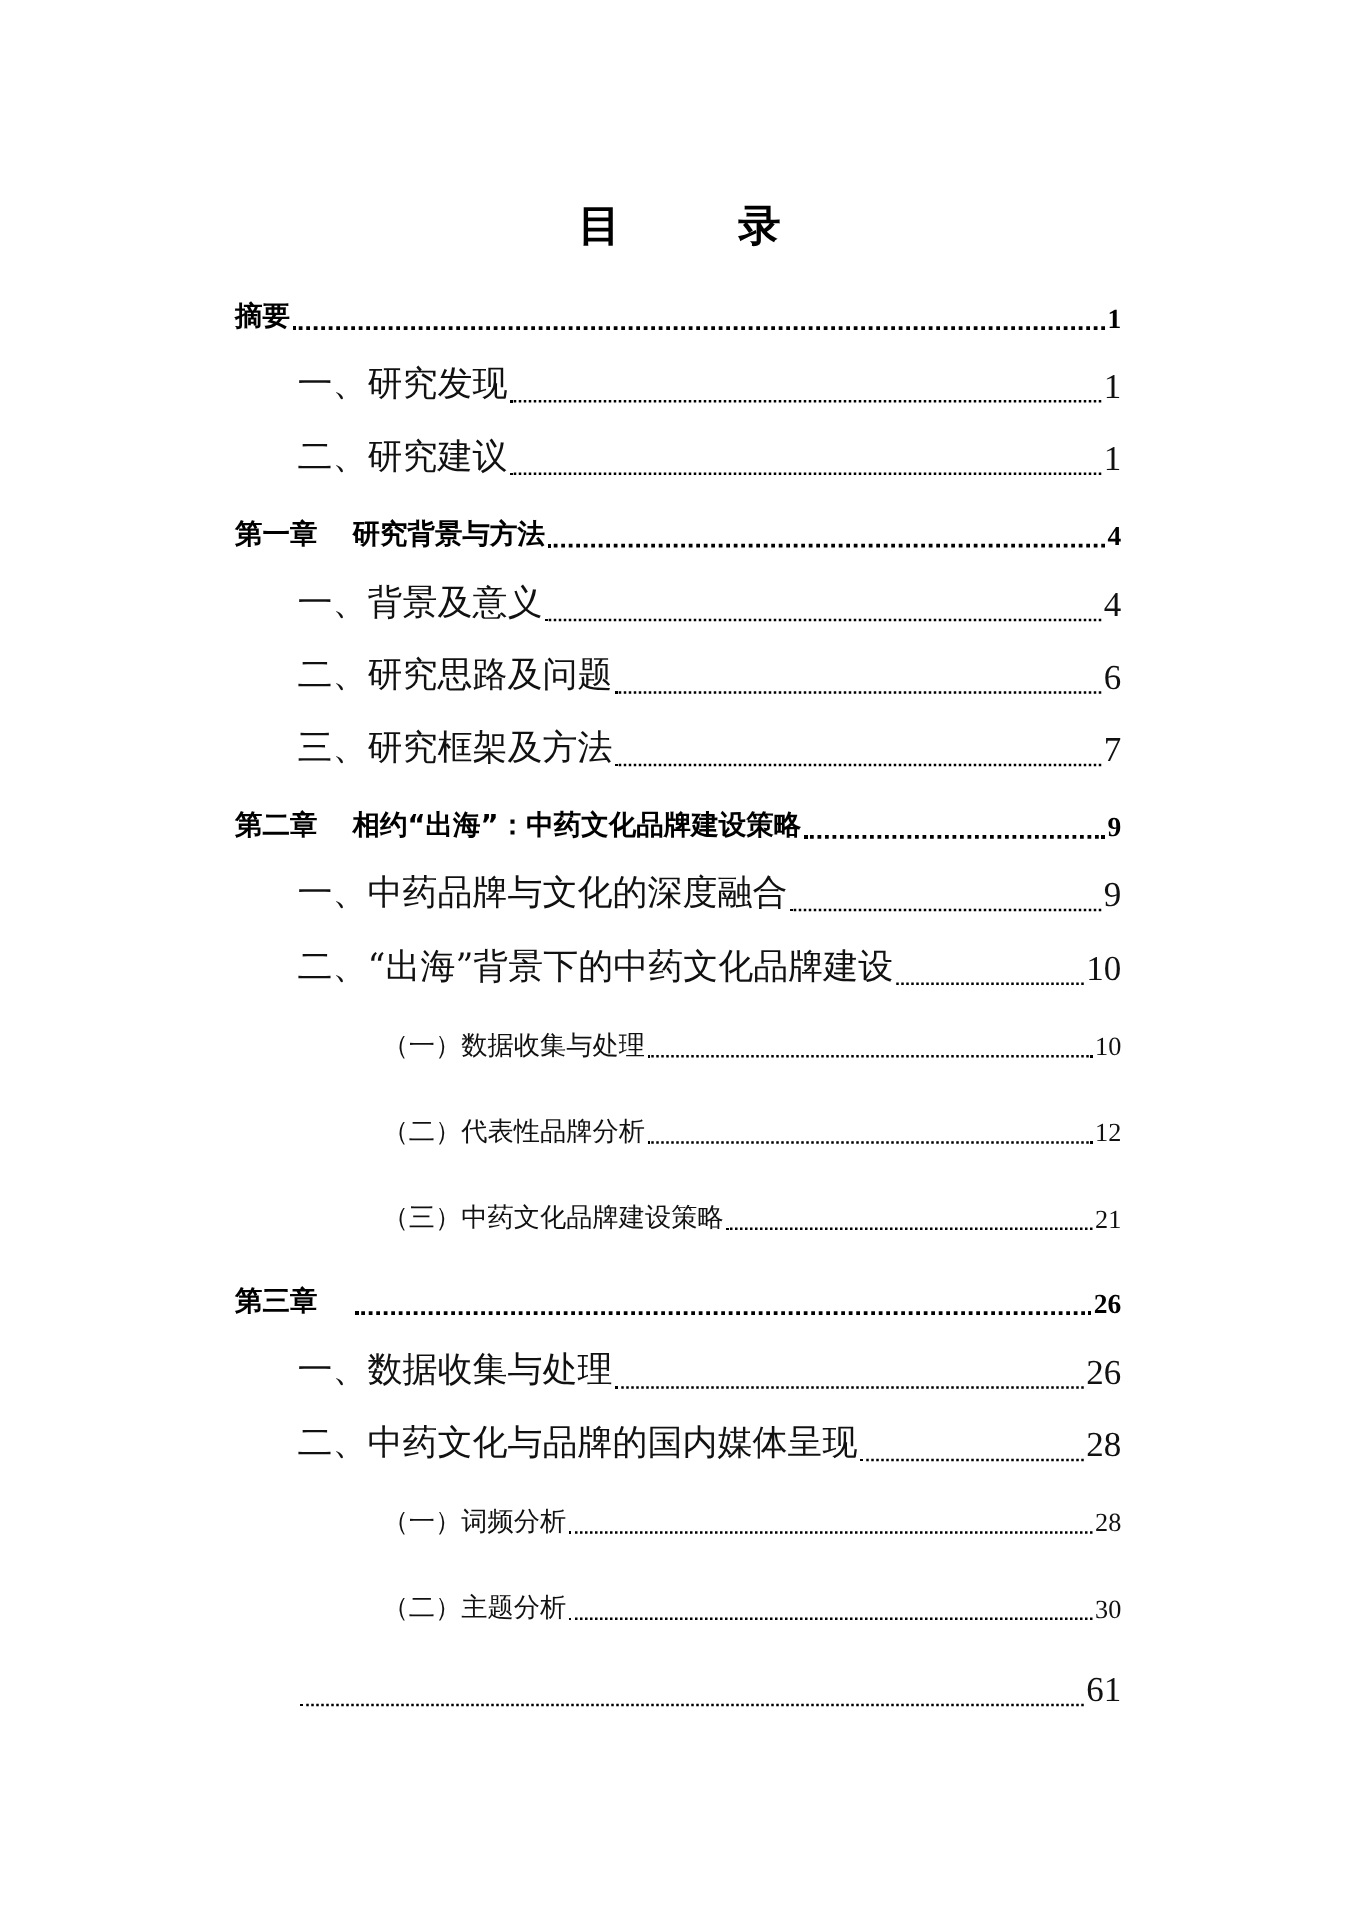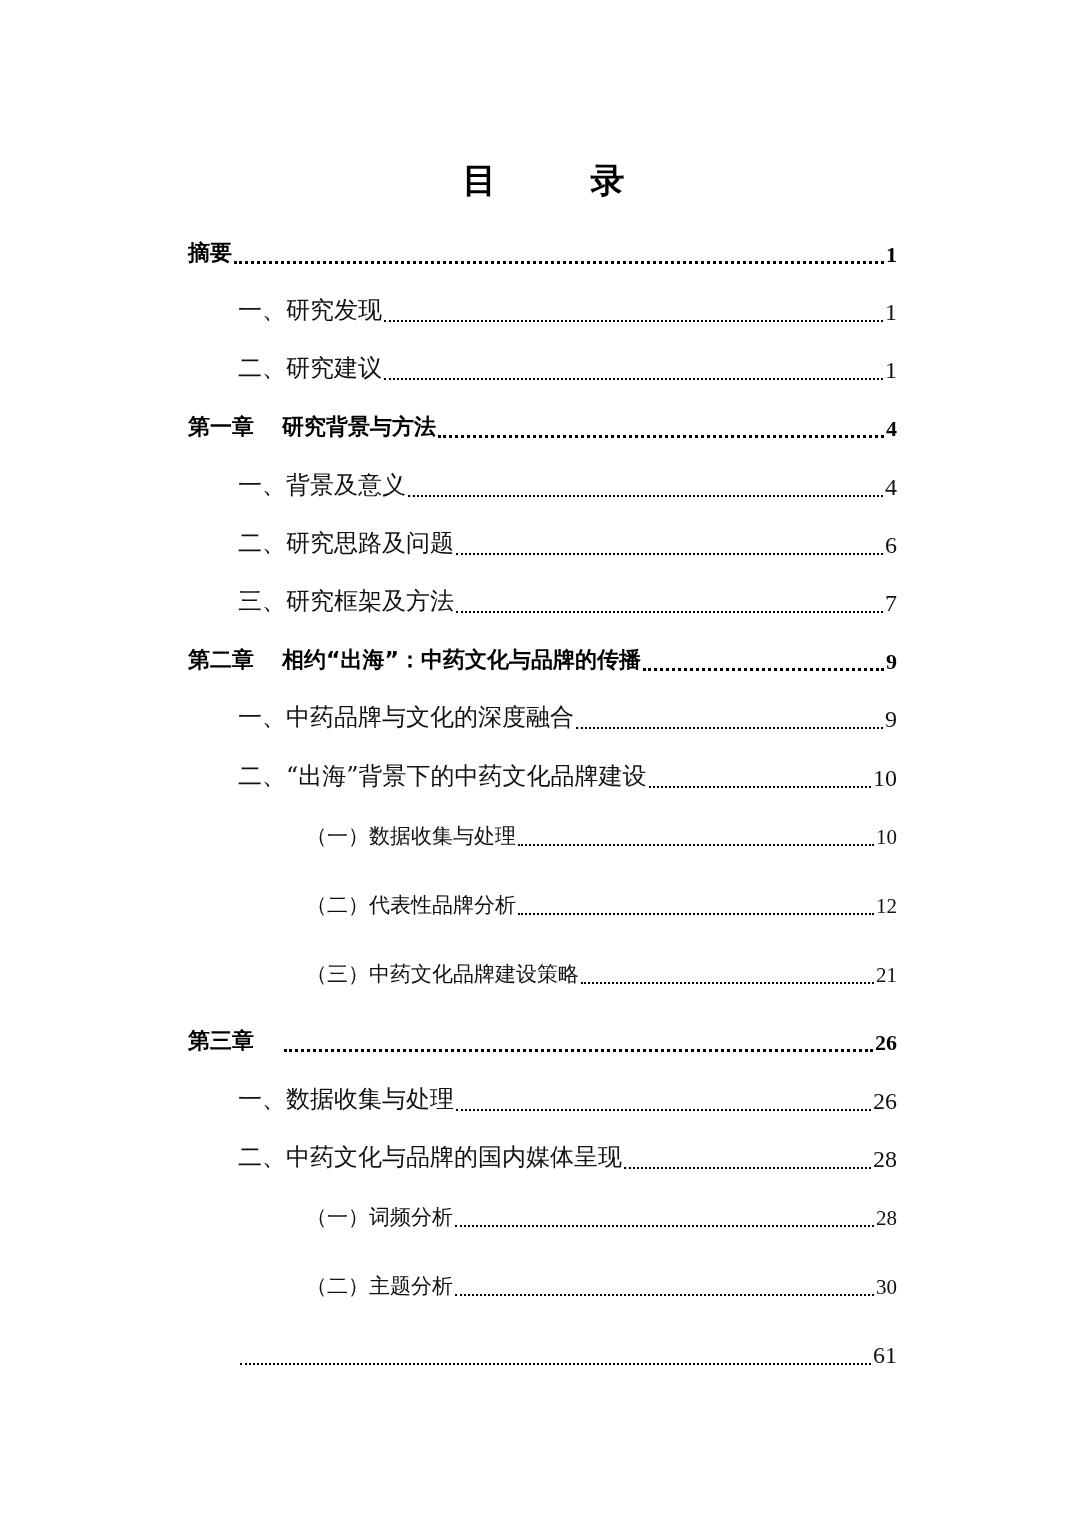--- a/index.html
+++ b/index.html
@@ -8,21 +8,21 @@
   .title { position: absolute; top: 158px; left: 0; width: 1087px; text-align: center;
            font-size: 34px; font-weight: bold; letter-spacing: 30px; padding-left: 30px; box-sizing: border-box;
            font-family: "DejaVu Sans", sans-serif; }
   .entry { position: absolute; right: 190px; display: flex; align-items: flex-end; height: 30px; }
   .entry .label { white-space: nowrap; }
   .entry .leader { flex: 1; border-bottom: 2px dotted #000; margin: 0 2px; transform: translateY(-4px); min-width: 10px; }
   .entry .page { white-space: nowrap; font-family: "Liberation Serif", serif; }
   .lvl1 { left: 188px; font-size: 22px; font-weight: bold; font-family: "DejaVu Sans", sans-serif; }
   .lvl1 .page { font-weight: bold; }
   .lvl1 .leader { border-bottom: 3px dotted #000; }
-  .lvl2 { left: 238px; font-size: 24px; color: #111; }
+  .lvl2 { left: 238px; font-size: 28px; color: #111; }
   .lvl3 { left: 266px; font-size: 21px; color: #111; margin-left: 40px; }
   .lvl2 .label, .lvl3 .label { font-family: "DejaVu Serif", serif; font-weight: normal; }
   .chap-gap { display: inline-block; width: 28px; }
 </style>
 </head>
 <body>
 
 <div class="title">目　录</div>
 
 <div id="toc">
@@ -59,21 +59,21 @@
     <span class="page">6</span>
   </div>
   <div class="entry lvl2" style="top:587px">
     <span class="label">三、研究框架及方法</span>
     <span class="leader"></span>
     <span class="page">7</span>
   </div>
   <div class="entry lvl1" style="top:645px">
     <span class="label">第二章</span>
     <span class="chap-gap"></span>
-    <span class="label">相约“出海”：中药文化与品牌的传播</span>
+    <span class="label">相约“出海”：中药文化品牌建设策略</span>
     <span class="leader"></span>
     <span class="page">9</span>
   </div>
   <div class="entry lvl2" style="top:703px">
     <span class="label">一、中药品牌与文化的深度融合</span>
     <span class="leader"></span>
     <span class="page">9</span>
   </div>
   <div class="entry lvl2" style="top:762px">
     <span class="label">二、“出海”背景下的中药文化品牌建设</span>

